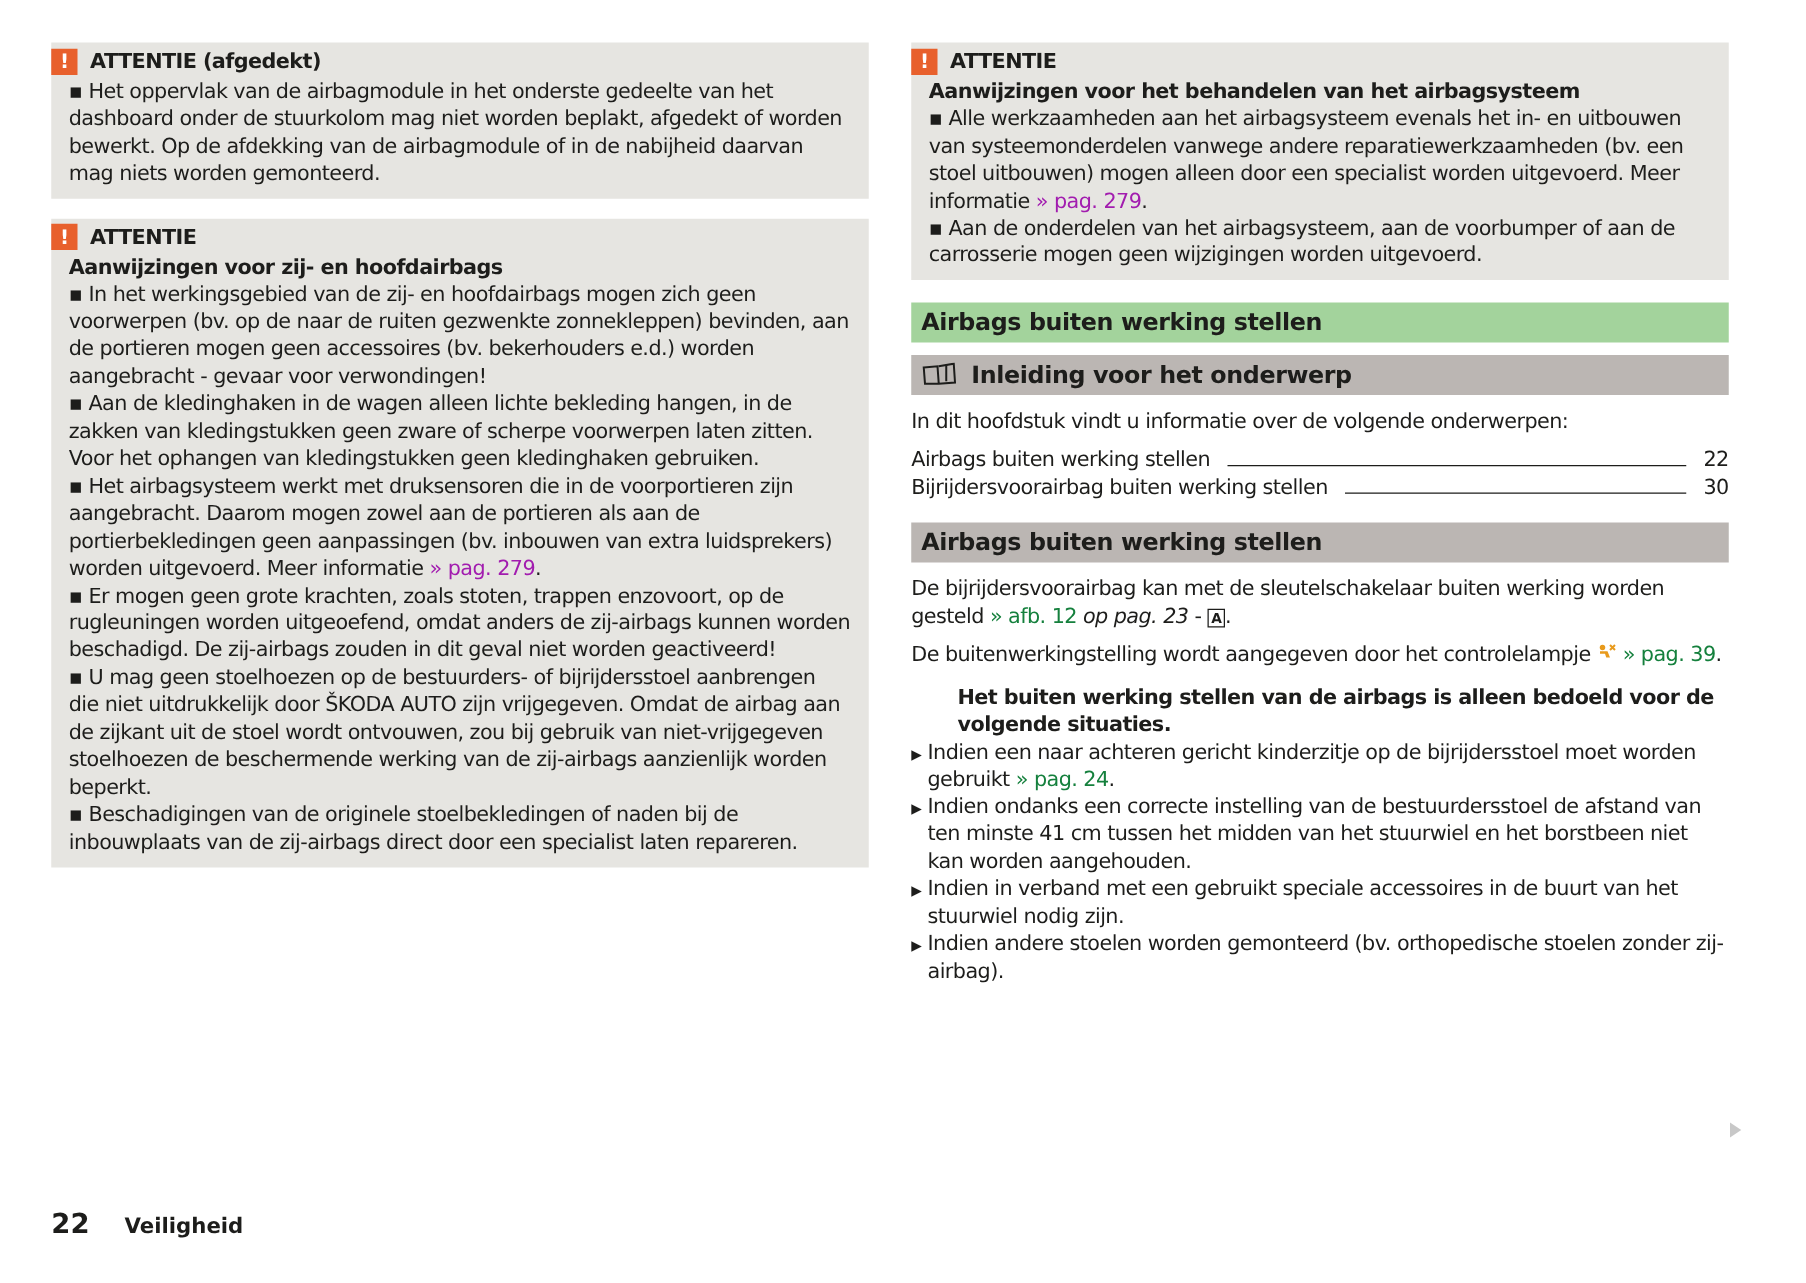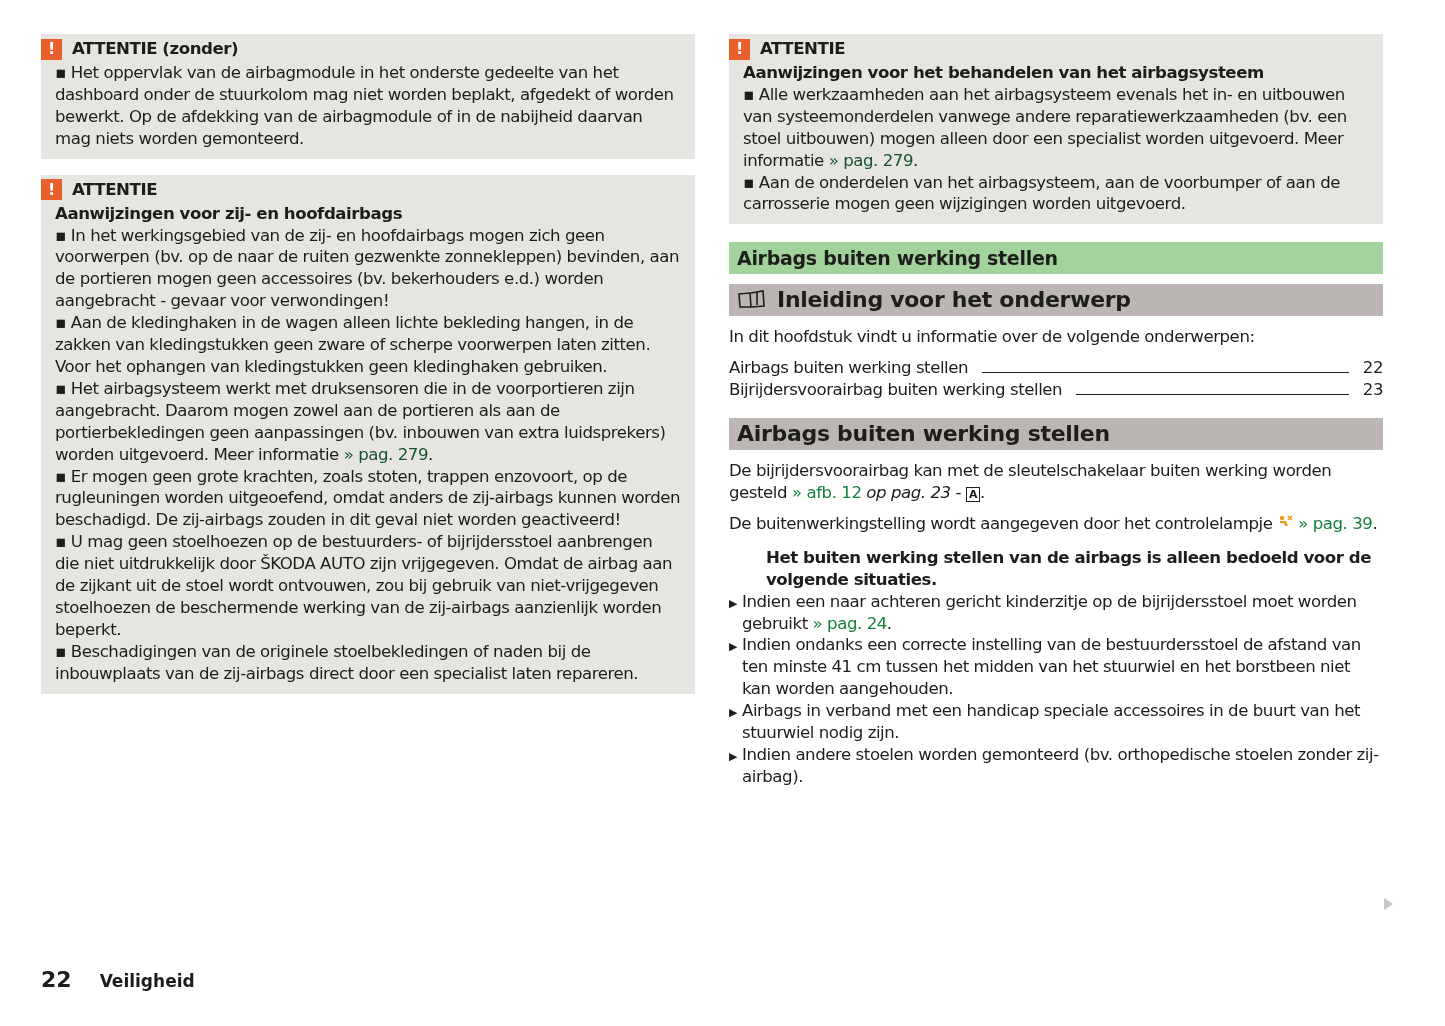--- a/index.html
+++ b/index.html
@@ -9,45 +9,45 @@
   .col-left { left:41px; width:654px; }
   .col-right { left:729px; width:654px; }
   .warn { background:#e6e5e1; padding:4px 14px 9px 14px; font-size:16.6px; line-height:21.9px; letter-spacing:-0.45px; margin-bottom:16px; }
   .warn-head { display:flex; align-items:center; margin-left:-14px; height:22px; margin-bottom:2px; }
   .warn-icon { width:21px; height:21px; background:#e8602c; color:#fff; font-weight:bold; font-size:16px;
                display:flex; align-items:center; justify-content:center; margin-right:10px; line-height:1; }
   .warn-title { font-weight:bold; font-size:16.6px; }
   .warn-sub { font-weight:bold; }
   .warn p { margin:0; }
   .bullet::before { content:"\25AA"; margin-right:5px; }
-  .link-orange { color:#14532d; }
+  .link-orange { color:#a21caf; }
   .link-green { color:#15803d; }
   .h-green { background:#a3d39c; font-weight:bold; font-size:19px; padding:4px 8px; height:24px; line-height:24px; margin-top:6px; letter-spacing:-0.3px; }
-  .h-grey { background:#bbb6b3; font-weight:bold; font-size:22px; padding:4px 8px; height:24px; line-height:24px; margin-top:10px; display:flex; align-items:center; letter-spacing:-0.3px; }
+  .h-grey { background:#bbb6b3; font-weight:bold; font-size:19px; padding:4px 8px; height:24px; line-height:24px; margin-top:10px; display:flex; align-items:center; letter-spacing:-0.3px; }
   .book-icon { margin-right:10px; display:inline-flex; }
   .body-text { font-size:16.6px; line-height:21.9px; letter-spacing:-0.45px; }
   .body-text p { margin:0; }
   .toc-row { display:flex; align-items:flex-end; }
   .toc-fill { flex:1; border-bottom:1px solid #1d1d1b; margin:0 14px 6px 14px; }
   .tri-item { display:flex; }
   .tri-item .tri { width:13px; flex:none; font-size:11px; padding-top:2px; }
   .footer { position:absolute; top:967px; left:41px; display:flex; align-items:baseline; font-weight:bold; }
   .page-num { font-size:22px; margin-right:28px; }
   .section-name { font-size:17px; }
   .next-arrow { position:absolute; left:1384px; top:898px; width:0; height:0; border-top:6px solid transparent; border-bottom:6px solid transparent; border-left:9px solid #c8c8c8; }
   .key-a { display:inline-block; border:1px solid #1d1d1b; font-size:11px; line-height:13px; padding:0 2px; font-weight:bold; }
 </style>
 </head>
 <body>
 
 <div class="col col-left">
   <div class="warn">
     <div class="warn-head">
       <span class="warn-icon">!</span>
-      <span class="warn-title">ATTENTIE (zonder)</span>
+      <span class="warn-title">ATTENTIE (afgedekt)</span>
     </div>
     <p class="bullet">Het oppervlak van de airbagmodule in het onderste gedeelte van het dashboard onder de stuurkolom mag niet worden beplakt, afgedekt of worden bewerkt. Op de afdekking van de airbagmodule of in de nabijheid daarvan mag niets worden gemonteerd.</p>
   </div>
 
   <div class="warn">
     <div class="warn-head">
       <span class="warn-icon">!</span>
       <span class="warn-title">ATTENTIE</span>
     </div>
     <p class="warn-sub">Aanwijzingen voor zij- en hoofdairbags</p>
@@ -86,21 +86,21 @@
   <div class="body-text" style="margin-top:10px;">
     <p style="margin-bottom:9px;">In dit hoofdstuk vindt u informatie over de volgende onderwerpen:</p>
     <div class="toc-row">
       <span>Airbags buiten werking stellen</span>
       <span class="toc-fill"></span>
       <span>22</span>
     </div>
     <div class="toc-row">
       <span>Bijrijdersvoorairbag buiten werking stellen</span>
       <span class="toc-fill"></span>
-      <span>23</span>
+      <span>30</span>
     </div>
   </div>
 
   <div class="h-grey" style="margin-top:17px;">Airbags buiten werking stellen</div>
 
   <div class="body-text" style="margin-top:10px;">
     <p style="margin-bottom:9px;">
       <span>De bijrijdersvoorairbag kan met de sleutelschakelaar buiten werking worden gesteld</span>
       <a class="link-green">» afb. 12</a>
       <i>op pag. 23</i>
@@ -122,21 +122,21 @@
     <div class="tri-item">
       <span class="tri">▶</span>
       <span><span>Indien een naar achteren gericht kinderzitje op de bijrijdersstoel moet worden gebruikt</span> <a class="link-green">» pag. 24</a><span>.</span></span>
     </div>
     <div class="tri-item">
       <span class="tri">▶</span>
       <span>Indien ondanks een correcte instelling van de bestuurdersstoel de afstand van ten minste 41 cm tussen het midden van het stuurwiel en het borstbeen niet kan worden aangehouden.</span>
     </div>
     <div class="tri-item">
       <span class="tri">▶</span>
-      <span>Airbags in verband met een handicap speciale accessoires in de buurt van het stuurwiel nodig zijn.</span>
+      <span>Indien in verband met een gebruikt speciale accessoires in de buurt van het stuurwiel nodig zijn.</span>
     </div>
     <div class="tri-item">
       <span class="tri">▶</span>
       <span>Indien andere stoelen worden gemonteerd (bv. orthopedische stoelen zonder zij-airbag).</span>
     </div>
   </div>
 </div>
 
 <div class="next-arrow"></div>
 

